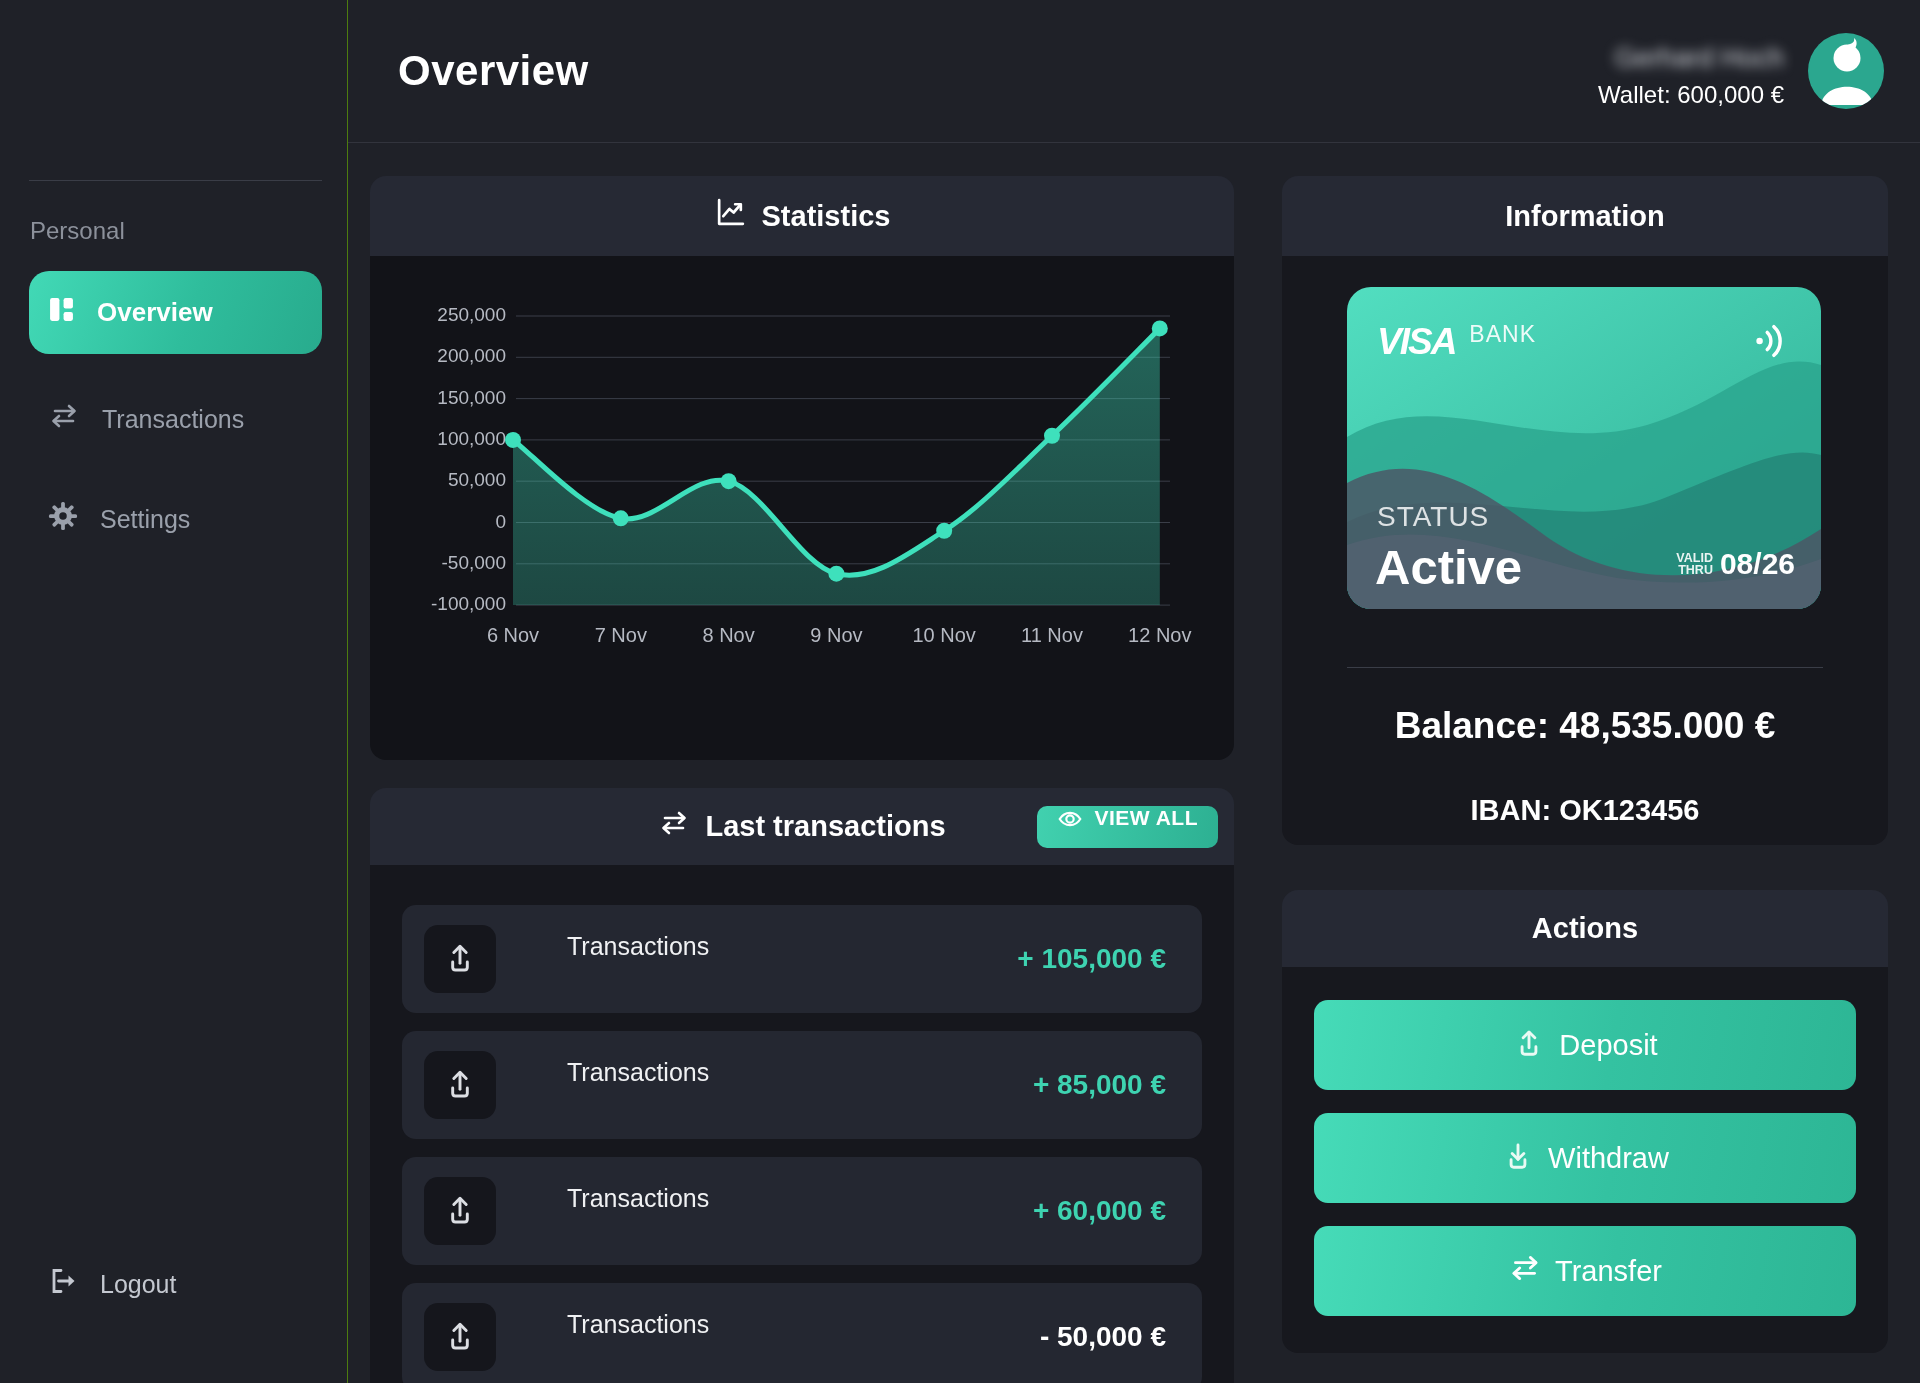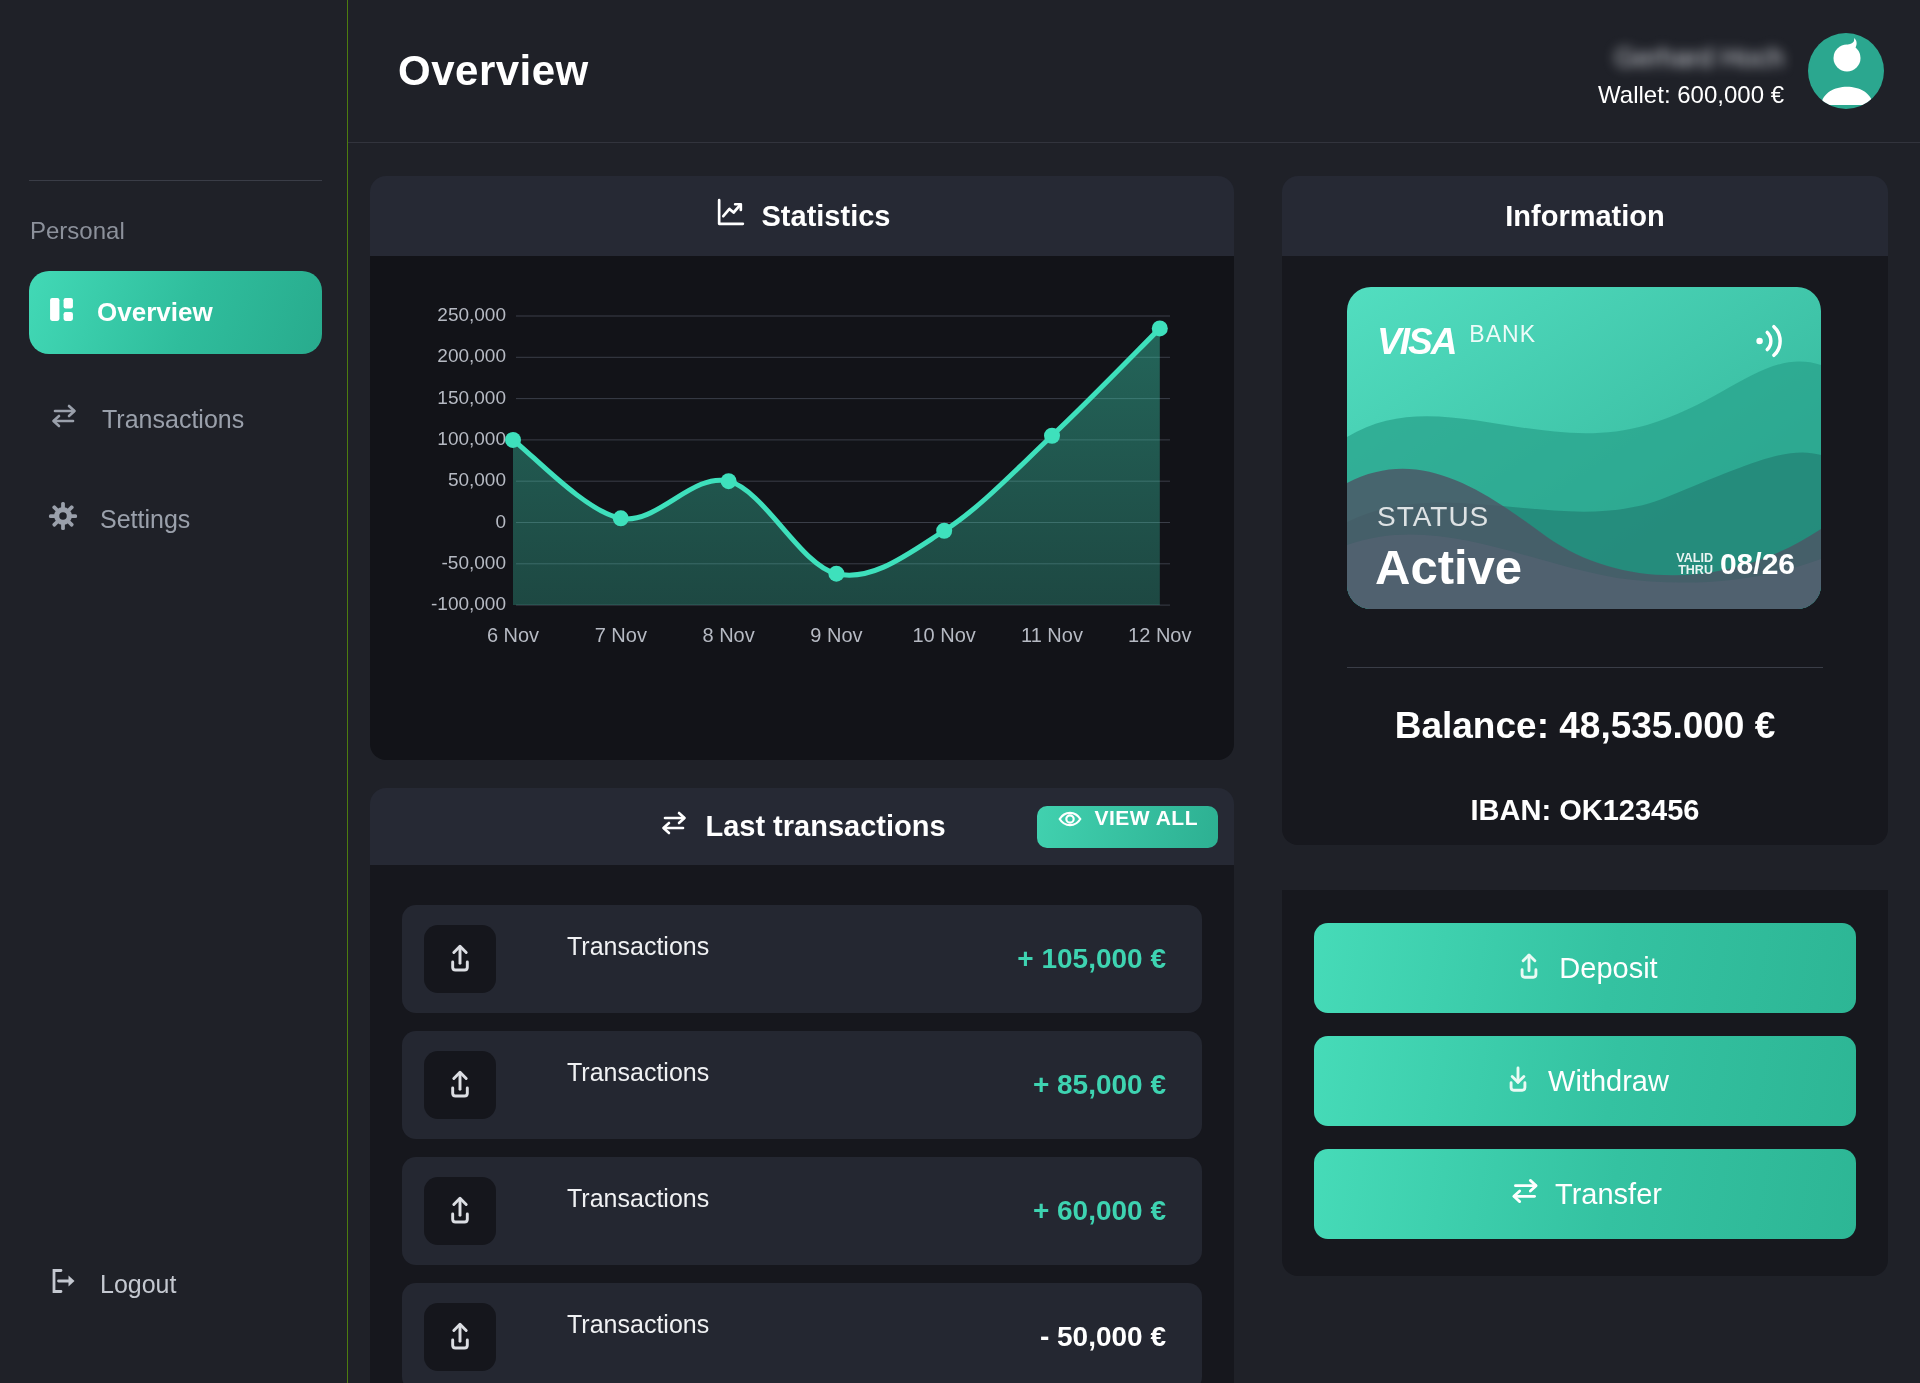--- a/index.html
+++ b/index.html
@@ -416,20 +416,23 @@
               </div>
             </div>
 
             <div class="info-divider"></div>
             <div class="balance-line">Balance: 48,535.000 €</div>
             <div class="iban-line">IBAN: OK123456</div>
           </div>
         </div>
 
         <div class="panel">
+          <div class="panel-header slim">
+            <span>Actions</span>
+          </div>
           <div class="actions-body">
 
             <button class="action-btn">
               <span>
                 <svg width="34" height="34" viewBox="0 0 32 32" fill="none" stroke="#eafaf4" stroke-width="2.7" stroke-linecap="round" stroke-linejoin="round">
                   <path d="M9.5 20.5 V25 Q9.5 27.5 12 27.5 H20 Q22.5 27.5 22.5 25 V20.5"></path>
                   <path d="M16 21.5 V7"></path>
                   <path d="M10.5 12 L16 6.5 L21.5 12"></path>
                 </svg>
               </span>

